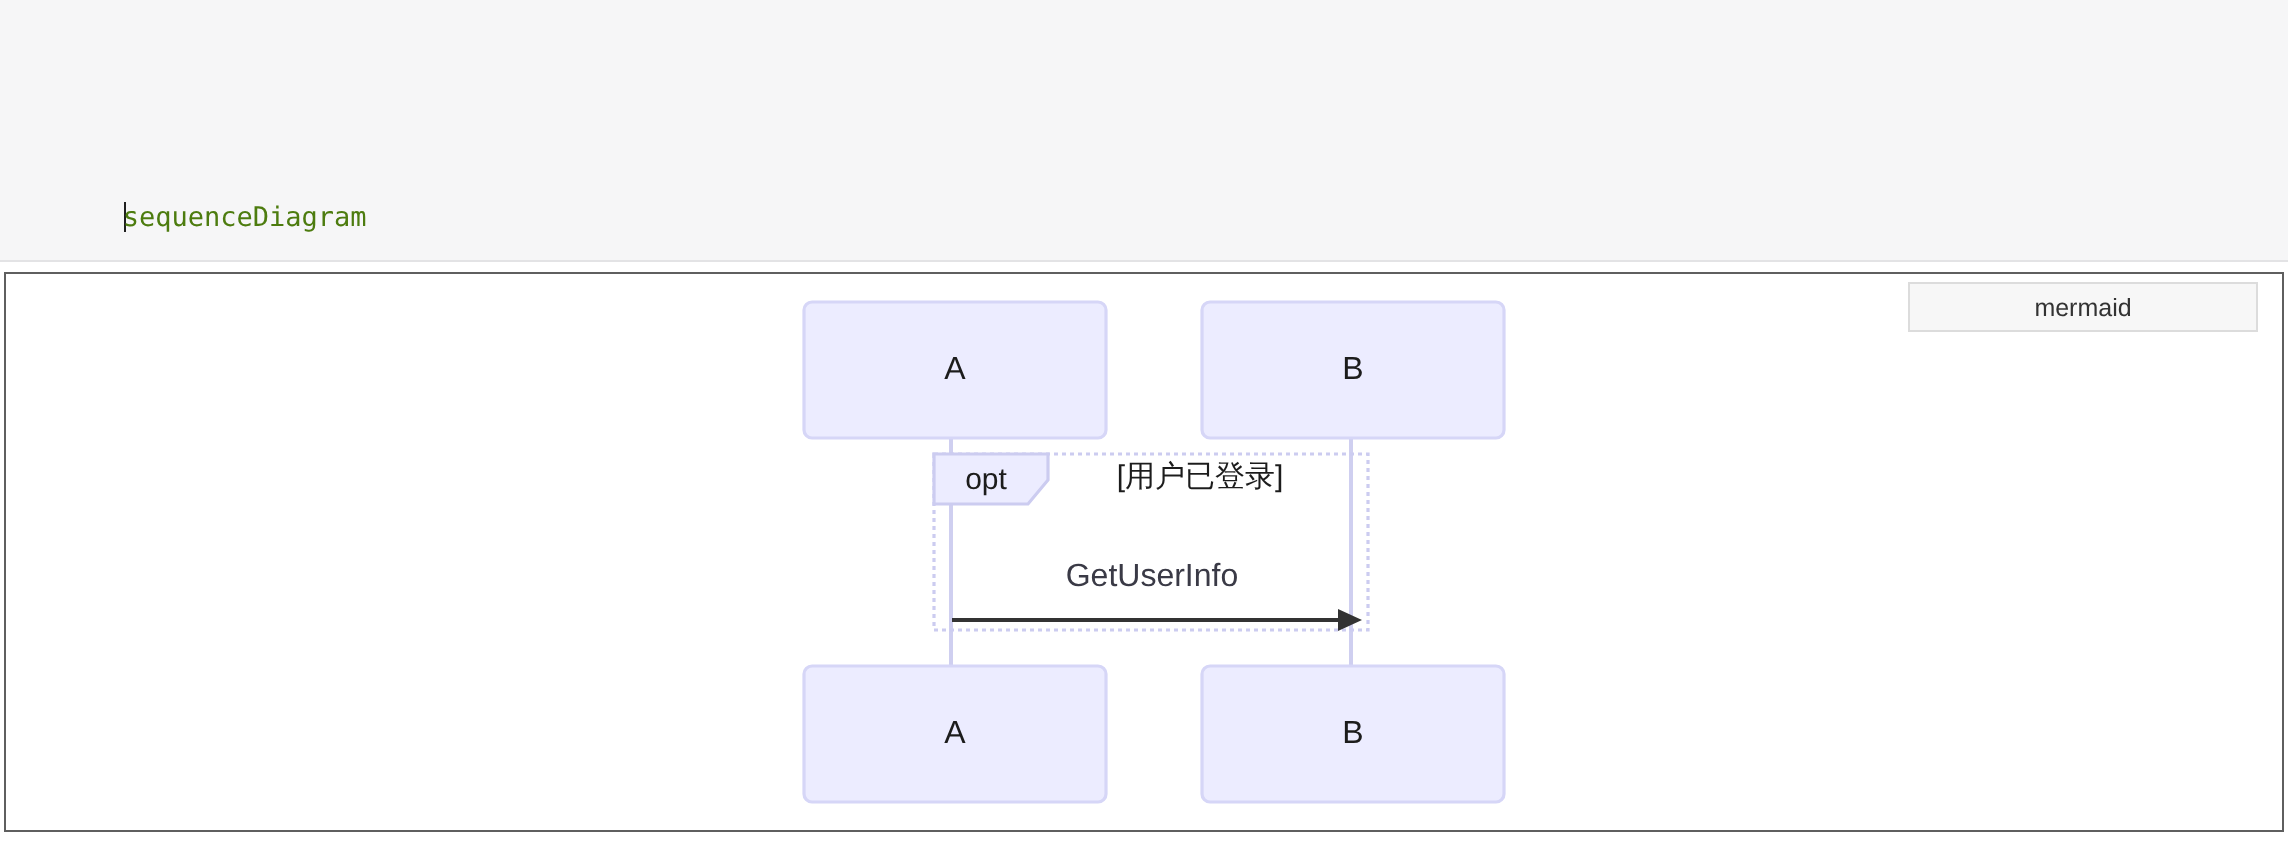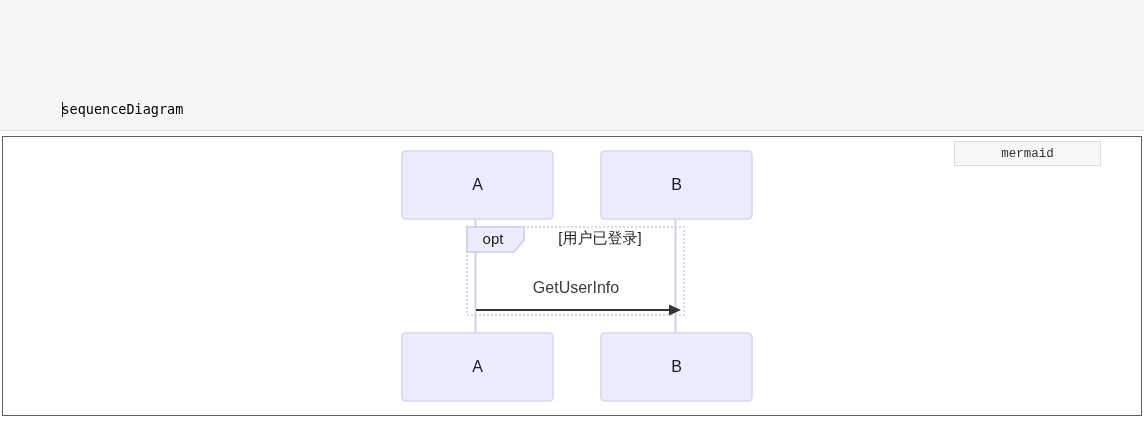--- a/index.html
+++ b/index.html
@@ -43,49 +43,49 @@
     white-space: pre;
   }
   .caret {
     display: inline-block;
     width: 0;
     border-left: 1.4px solid #1f1f1f;
     height: 15px;
     vertical-align: -3px;
     margin-right: -1.4px;
   }
-  .tok-kw       { color: #000000; text-align: right; }
+  .tok-kw       { color: #4d7c0f; text-align: right; }
 
   
   #diagram-pane {
     position: absolute;
     left: 2px;
     top: 136px;
     width: 1140px;
     height: 280px;
     background: #ffffff;
     border: 1.3px solid #5f5f5f;
     box-sizing: border-box;
     overflow: hidden;
   }
 
   
   #mermaid-tag {
     position: absolute;
     left: 951px;
     top: 4px;
-    width: 147px;
+    width: 175px;
     height: 25px;
     background: #f7f7f7;
     border: 1px solid #dcdcdc;
     box-sizing: border-box;
     display: flex;
     align-items: center;
     justify-content: center;
-    font-family: Liberation Mono, monospace;
+    font-family: Liberation Sans, sans-serif;
     font-size: 12.5px;
     color: #333333;
   }
 
   
   #seq-svg {
     position: absolute;
     left: 0;
     top: 0;
   }

